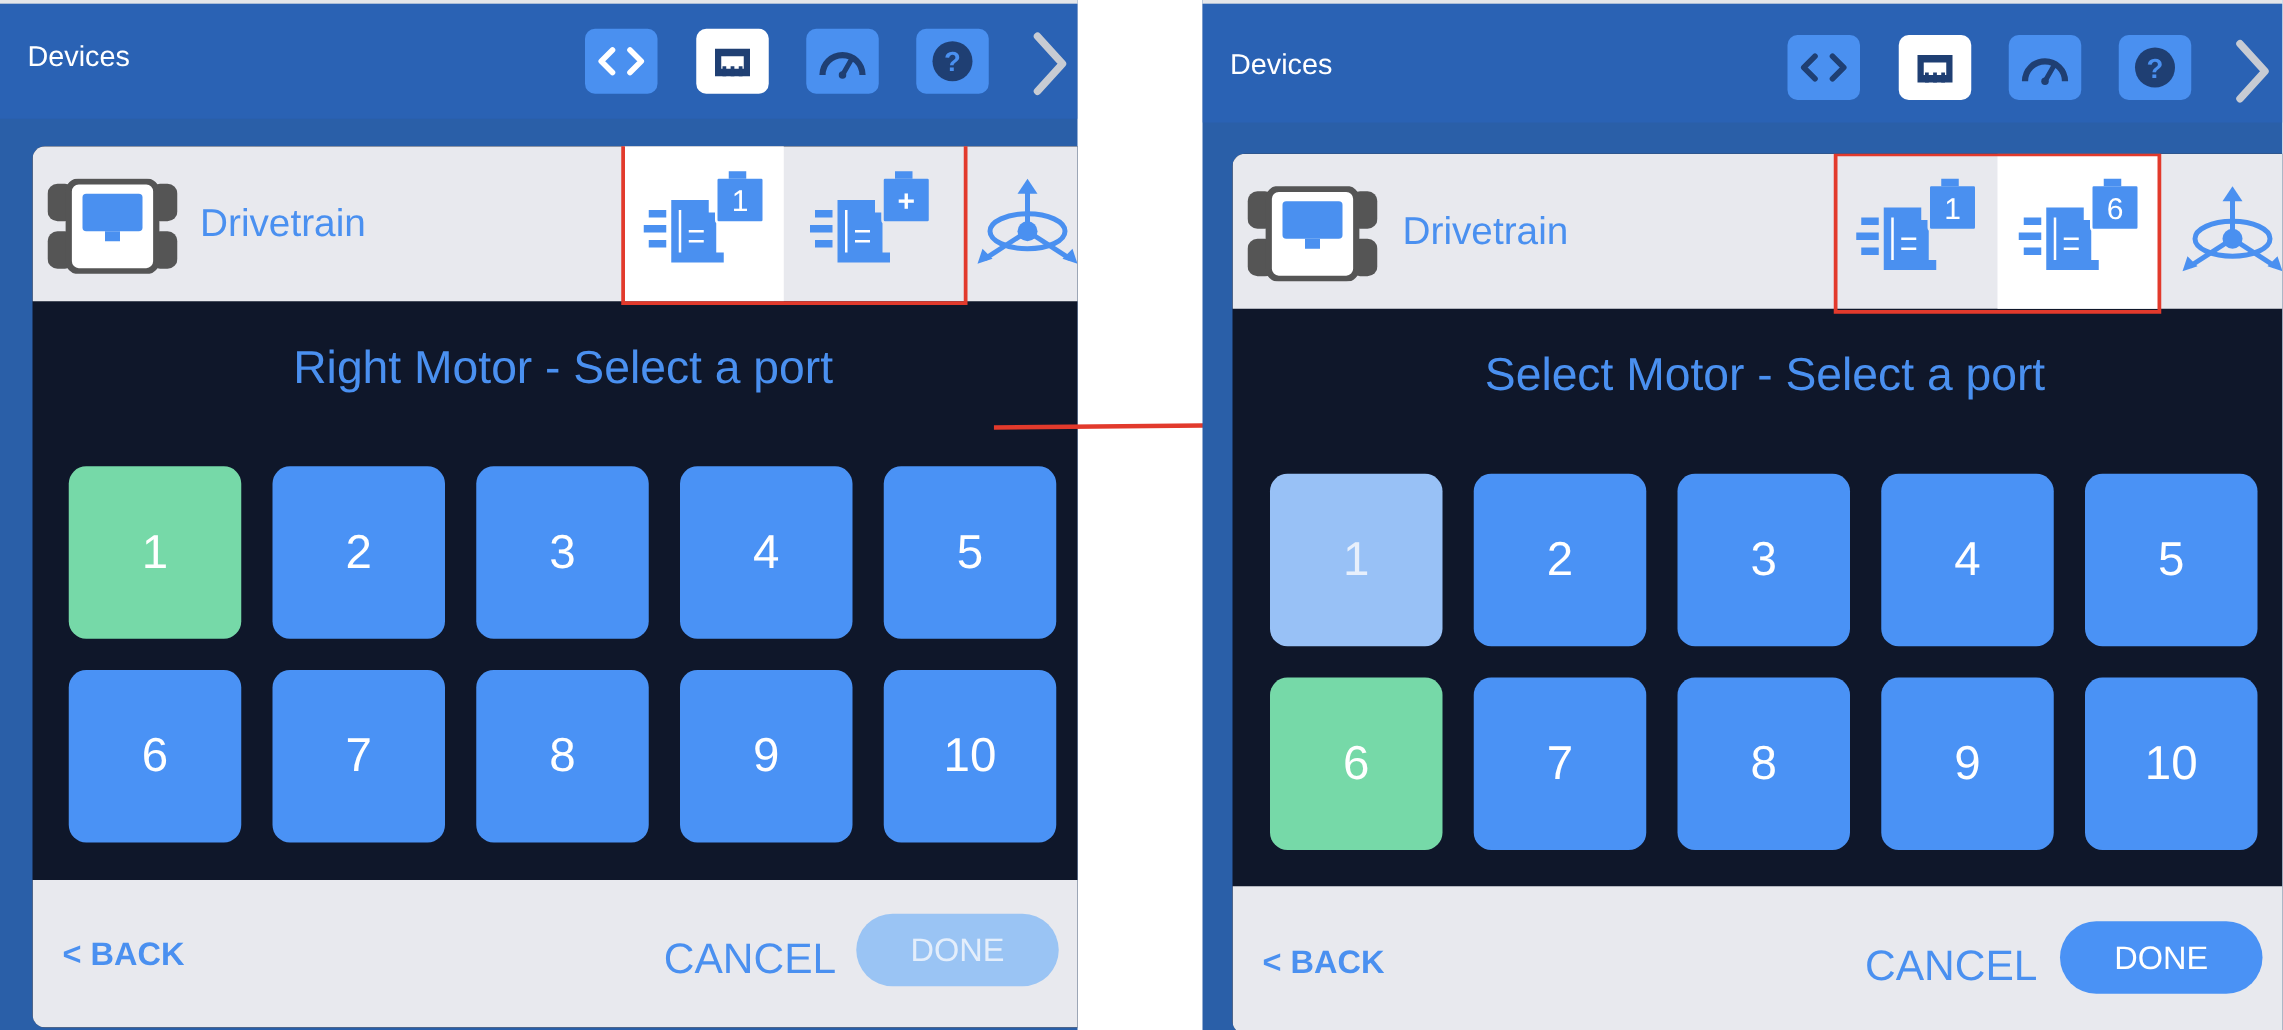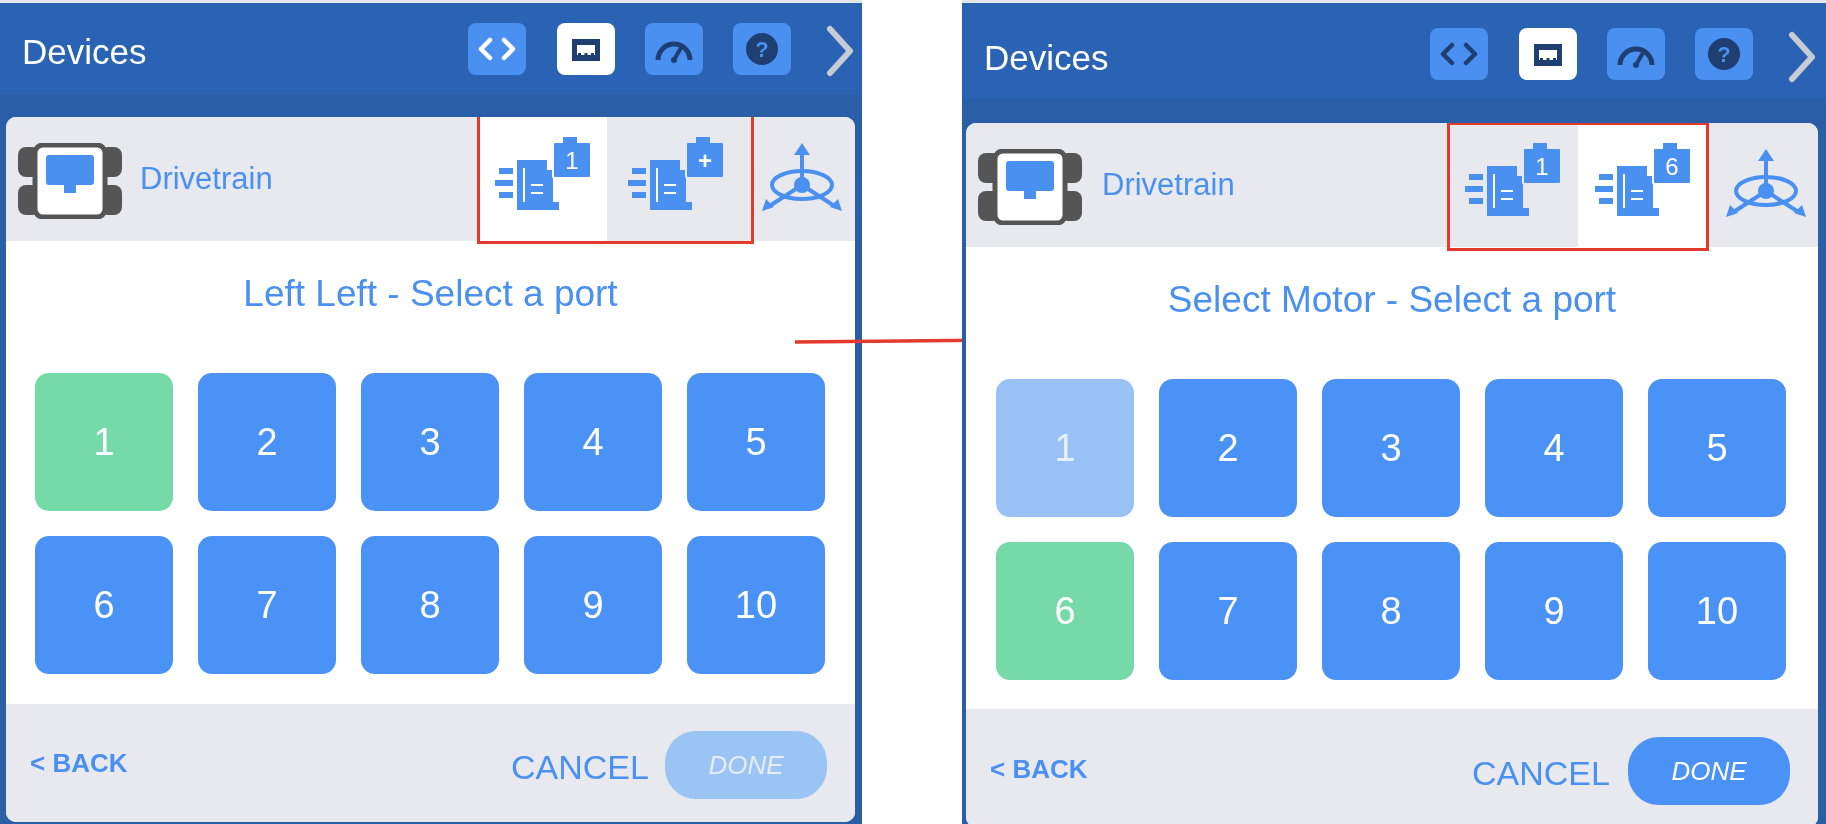--- a/index.html
+++ b/index.html
@@ -5,30 +5,30 @@
     * { box-sizing: border-box; margin: 0; padding: 0; }
     html, body { width: 1826px; height: 824px; background: #ffffff; overflow: hidden; }
     body { position: relative; font-family: "Liberation Sans", "DejaVu Sans", sans-serif; }
 
     .panel { position: absolute; top: 0; height: 824px; background: #2a5fa8; overflow: hidden; }
     .panel.left { left: 0; width: 862px; border-top: 3px solid #e4e6ea; }
     .panel.right { left: 962px; width: 864px; border-top: 3px solid #e4e6ea; }
 
     .topbar { position: absolute; left: 0; top: 0; right: 0; height: 95px; background: #2a62b4; }
     .panel.left .topbar { height: 92px; }
-    .title { position: absolute; left: 22px; top: 29px; color: #ffffff; font-size: 35px; }
+    .title { position: absolute; left: 22px; top: 29px; color: #ffffff; font-size: 23px; }
     .panel.right .title { left: 22px; top: 35px; }
 
     .tb-btn { position: absolute; width: 58px; height: 52px; border-radius: 8px; background: #4a90f0;
               display: flex; align-items: center; justify-content: center; }
     .tb-btn.active { background: #ffffff; }
     .tb-btn svg { display: block; }
     .chev { position: absolute; width: 40px; height: 60px; display: flex; align-items: center; justify-content: center; }
 
-    .card { position: absolute; background: #ffffff; border-radius: 10px; overflow: hidden; }
+    .card { position: absolute; background: #0f172a; border-radius: 10px; overflow: hidden; margin-left: 20px; }
     .panel.left .card { left: 6px; top: 114px; width: 849px; height: 705px; }
     .panel.right .card { left: 4px; top: 120px; width: 852px; height: 704px; }
 
     .card-header { position: absolute; left: 0; top: 0; right: 0; height: 124px; background: #e8e9ee; }
     .dt-icon { position: absolute; left: 12px; top: 26px; }
     .dt-label { position: absolute; left: 134px; top: 44px; font-size: 31px; color: #4a90f0; }
     .panel.right .dt-label { left: 136px; }
 
     .motor-slot { position: absolute; top: 0; height: 124px; display: flex; align-items: center; justify-content: center; }
     .motor-slot.sel { background: #ffffff; }
@@ -38,22 +38,22 @@
 
     .grid { position: absolute; display: grid; grid-template-columns: repeat(5, 138px); grid-template-rows: repeat(2, 138px); column-gap: 25px; row-gap: 25px; }
     .port { border-radius: 14px; background: #4a92f5; color: #ffffff; font-size: 38px;
             display: flex; align-items: center; justify-content: center; }
     .port.selected { background: #76d9a8; }
     .port.disabled { background: #98c1f6; color: #e8f0fc; }
 
     .footer { position: absolute; left: 0; right: 0; bottom: 0; height: 118px; background: #e8e9ee; }
     .back { position: absolute; left: 24px; color: #4a90f0; font-size: 26px; font-weight: bold; }
     .cancel { position: absolute; color: #4a90f0; font-size: 34px; }
-    .done { position: absolute; width: 162px; height: 68px; border-radius: 31px; color: #ffffff; font-size: 26px;
-            display: flex; align-items: center; justify-content: center; font-style: italic; }
+    .done { position: absolute; width: 162px; height: 58px; border-radius: 31px; color: #ffffff; font-size: 26px;
+            display: flex; align-items: center; justify-content: center; }
     .done.disabled { background: #9ac4f4; color: #e4eefb; }
     .done.enabled { background: #4a92f5; }
 
     .arrow { position: absolute; left: 795px; top: 330px; width: 235px; height: 24px; }
   </style>
 </head>
 <body>
 
 <div class="panel left">
   <div class="topbar">
@@ -146,21 +146,21 @@
             <path d="M34 14 L42 2 L50 14 z" fill="#4a90f0"></path>
             <path d="M42 44 L8 66" stroke="#4a90f0" stroke-width="4"></path>
             <path d="M2 70 L6 58 L14 66 z" fill="#4a90f0"></path>
             <path d="M42 44 L76 66" stroke="#4a90f0" stroke-width="4"></path>
             <path d="M82 70 L70 66 L78 58 z" fill="#4a90f0"></path>
             <circle cx="42" cy="44" r="8" fill="#4a90f0"></circle>
           </svg>
       </div>
     </div>
 
-    <div class="heading" style="top:156px;">Left Left - Select a port</div>
+    <div class="heading" style="top:156px;">Right Motor - Select a port</div>
 
     <div class="grid" style="left:29px;top:256px;">
       <div class="port selected">1</div>
       <div class="port">2</div>
       <div class="port">3</div>
       <div class="port">4</div>
       <div class="port">5</div>
       <div class="port">6</div>
       <div class="port">7</div>
       <div class="port">8</div>

